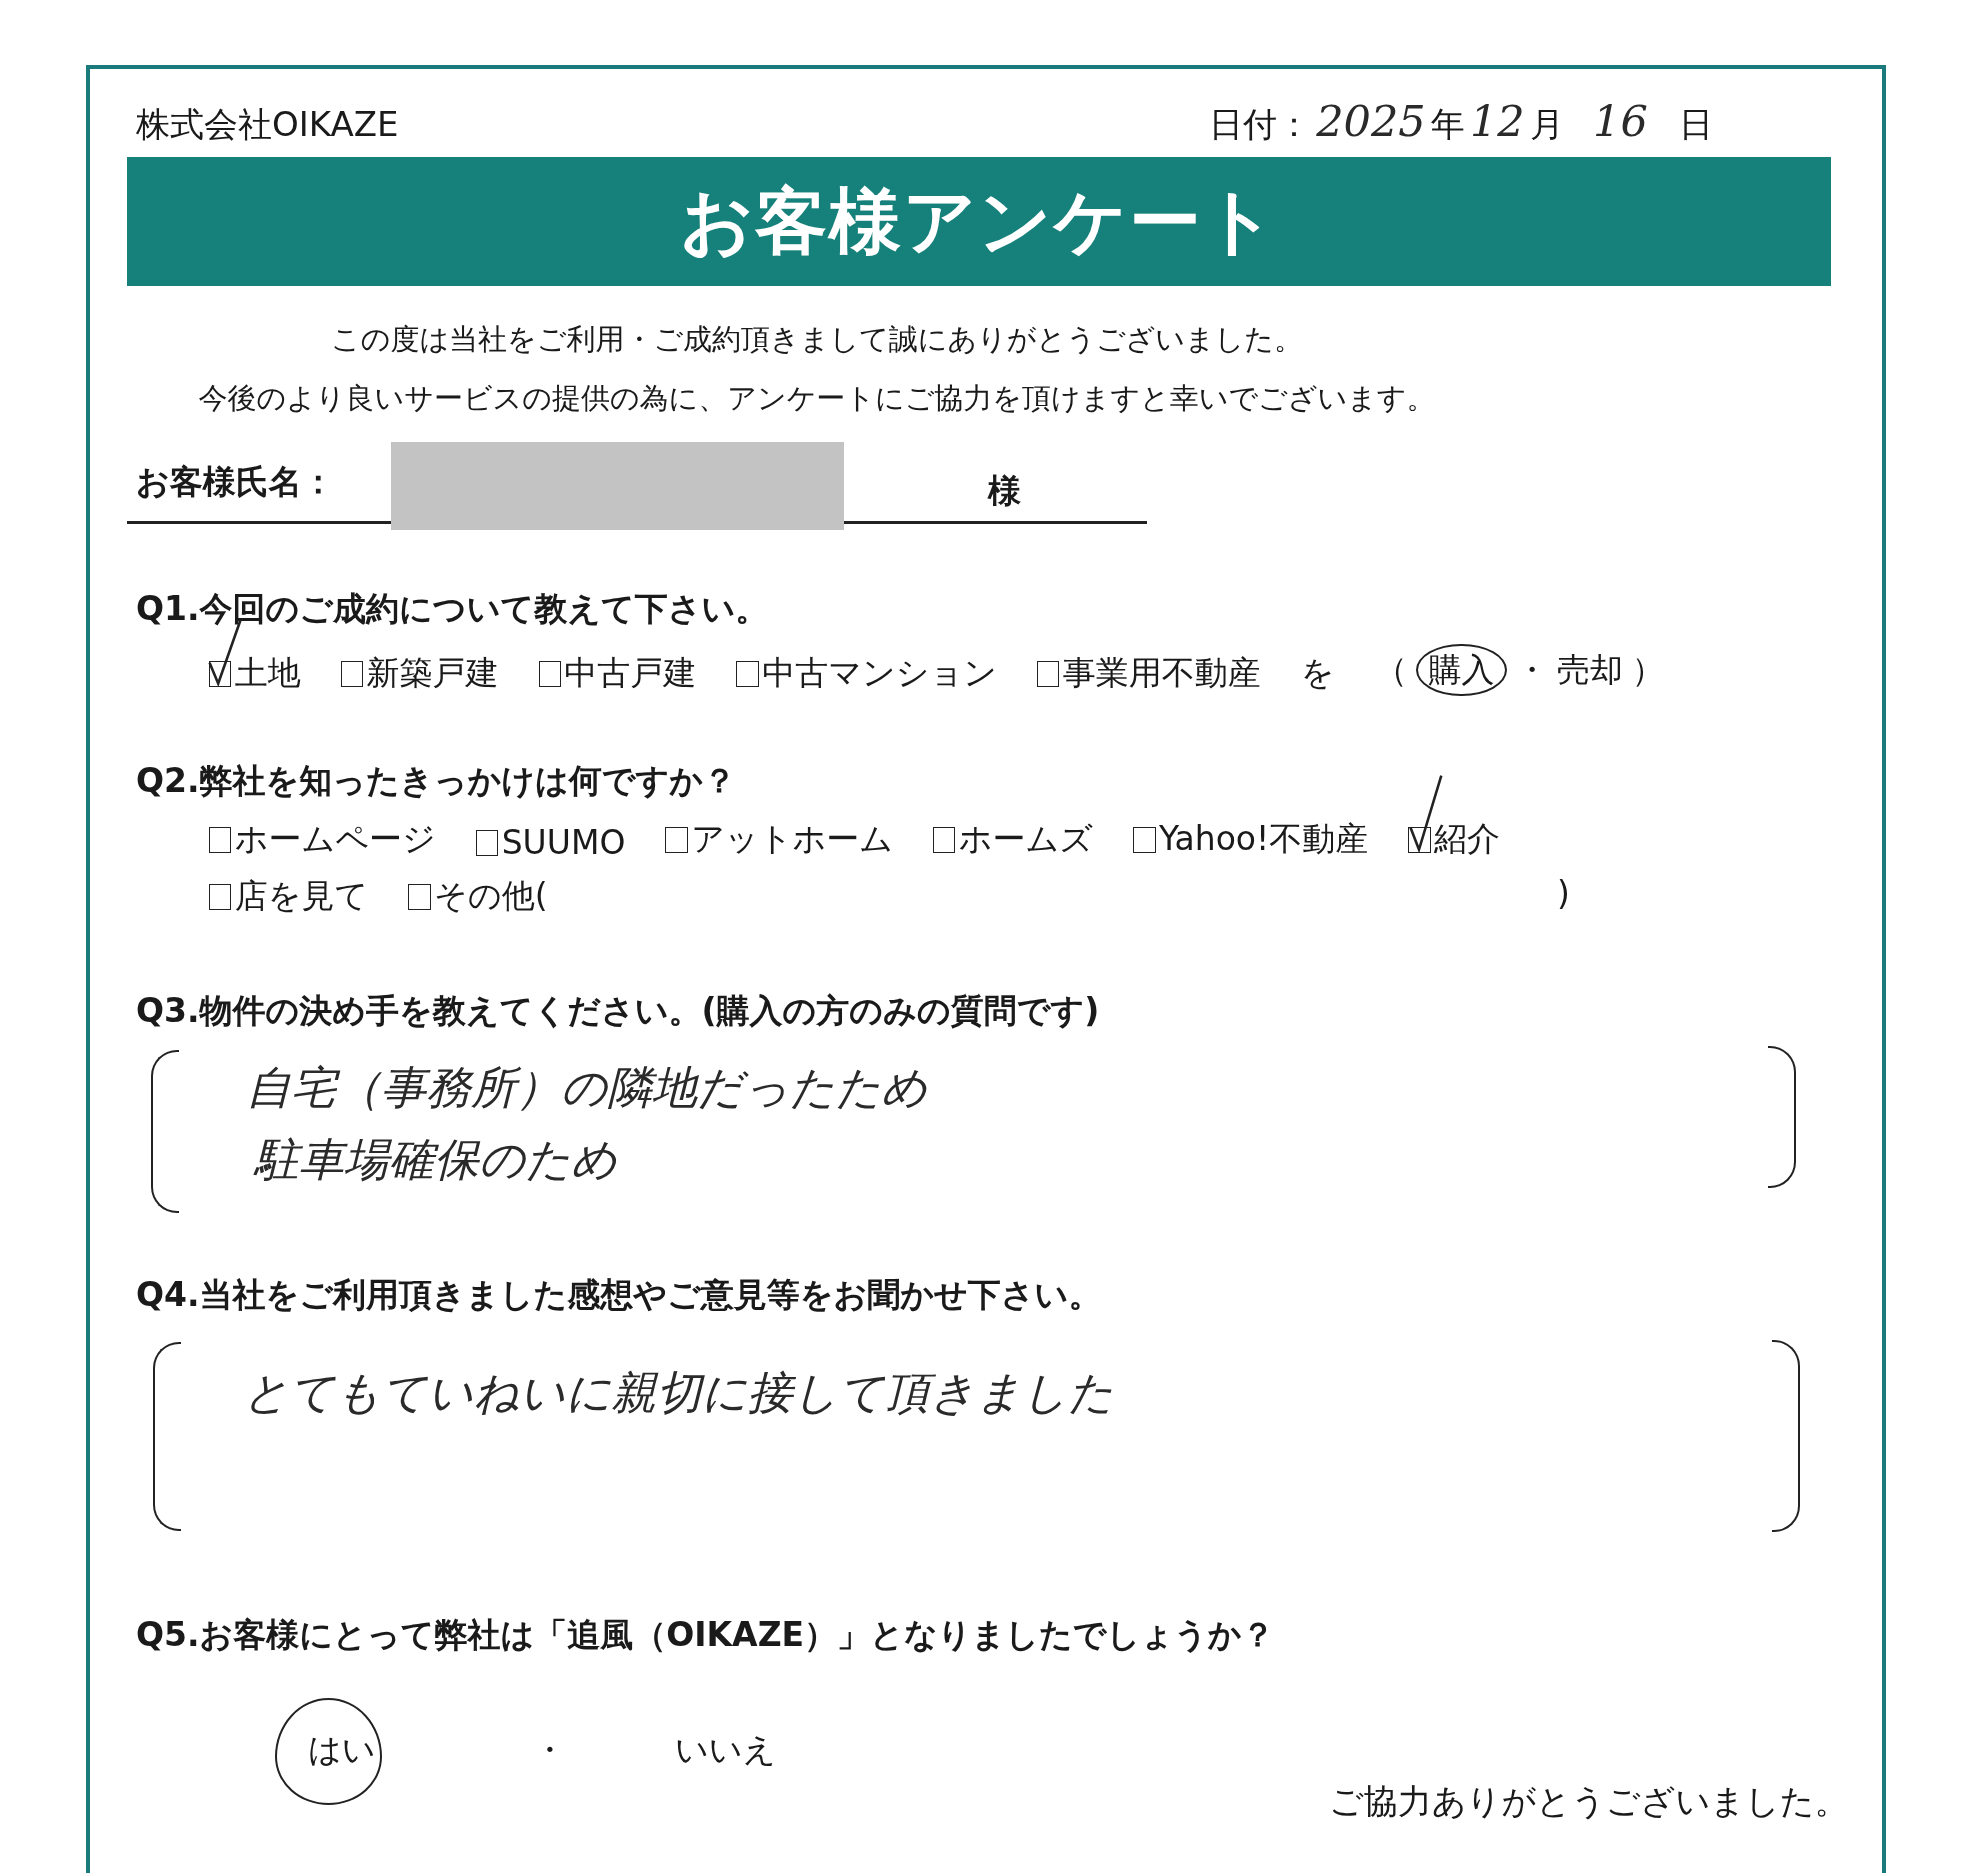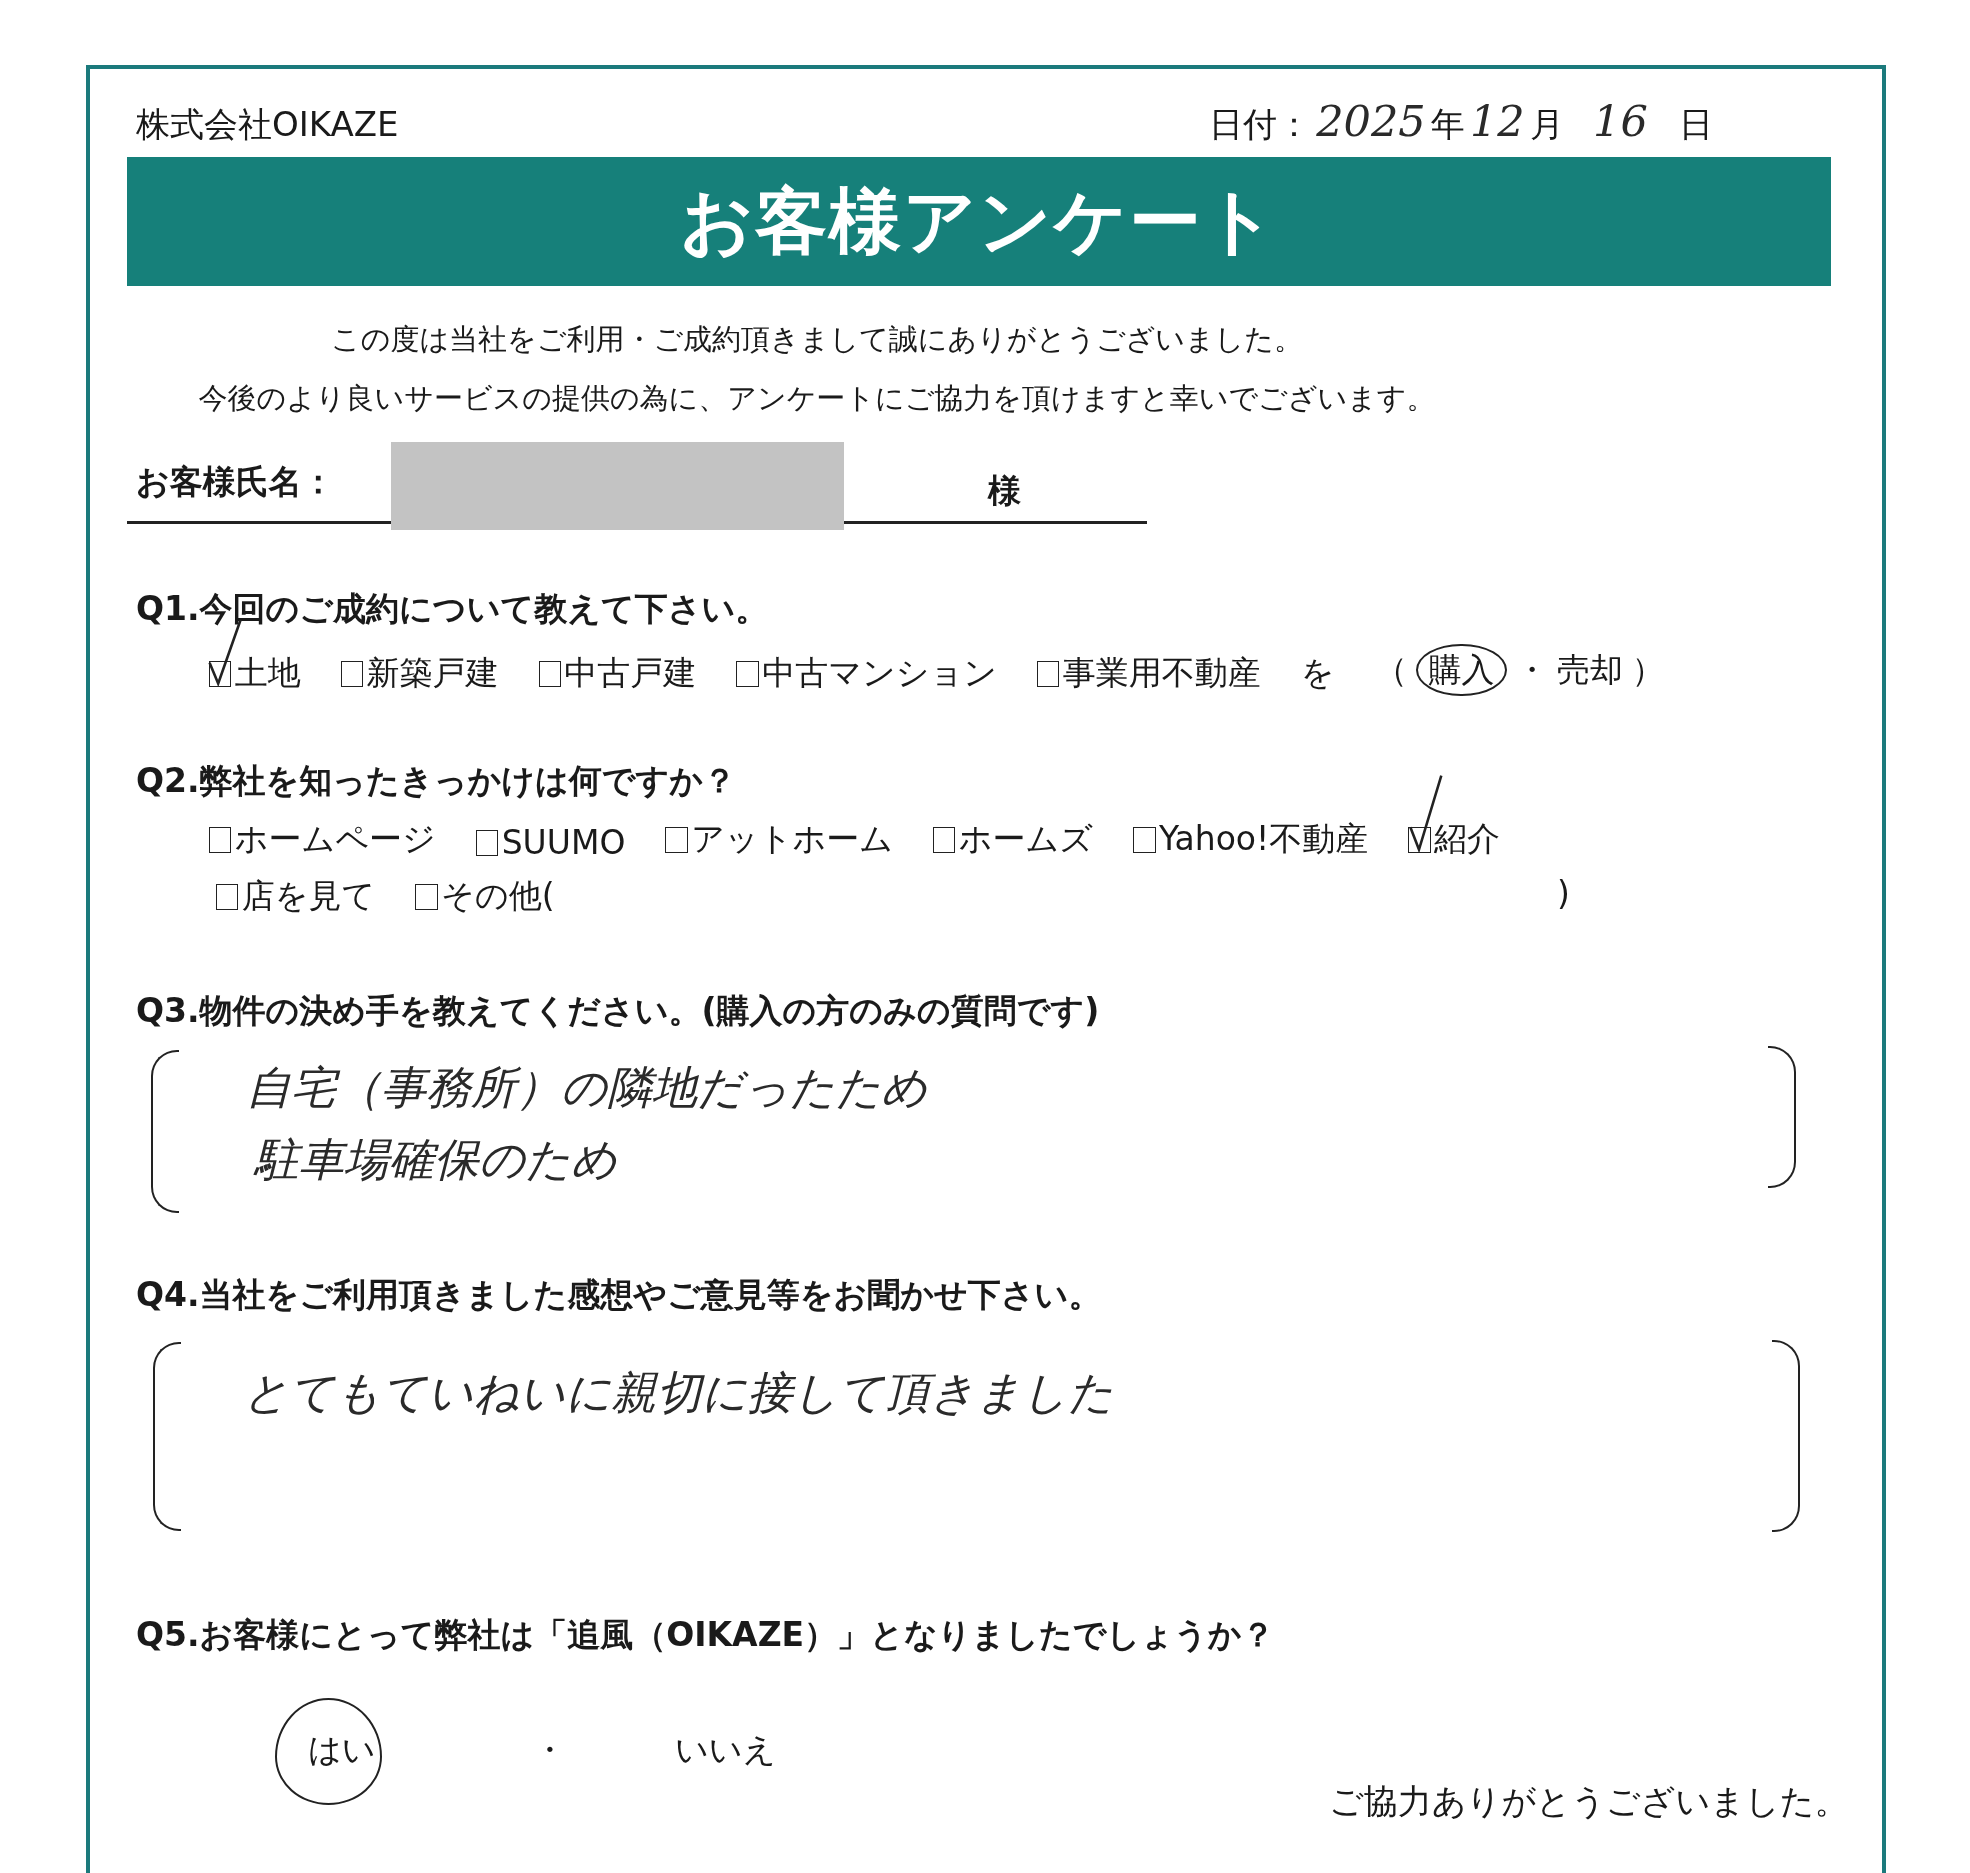--- a/index.html
+++ b/index.html
@@ -116,21 +116,21 @@
       <span>Yahoo!不動産</span>
     </div>
   <div class="opt">
     <span class="box"></span>
     <svg class="check" style="top:-43px; height:79px" viewBox="0 0 60 92">
         <path d="M6 62 L16 88 L42 2" stroke="#222" stroke-width="3" fill="none"></path>
       </svg>
     <span>紹介</span>
   </div>
 </div>
-<div class="abs opts" style="left:216px; top:874px">
+<div class="abs opts" style="left:209px; top:874px">
   <div class="opt">
       <span class="box"></span>
       <span>店を見て</span>
     </div>
   <div class="opt">
       <span class="box"></span>
       <span>その他(</span>
     </div>
 </div>
 <div class="abs" style="left:1557px; top:874px; font-size:33px">)</div>

